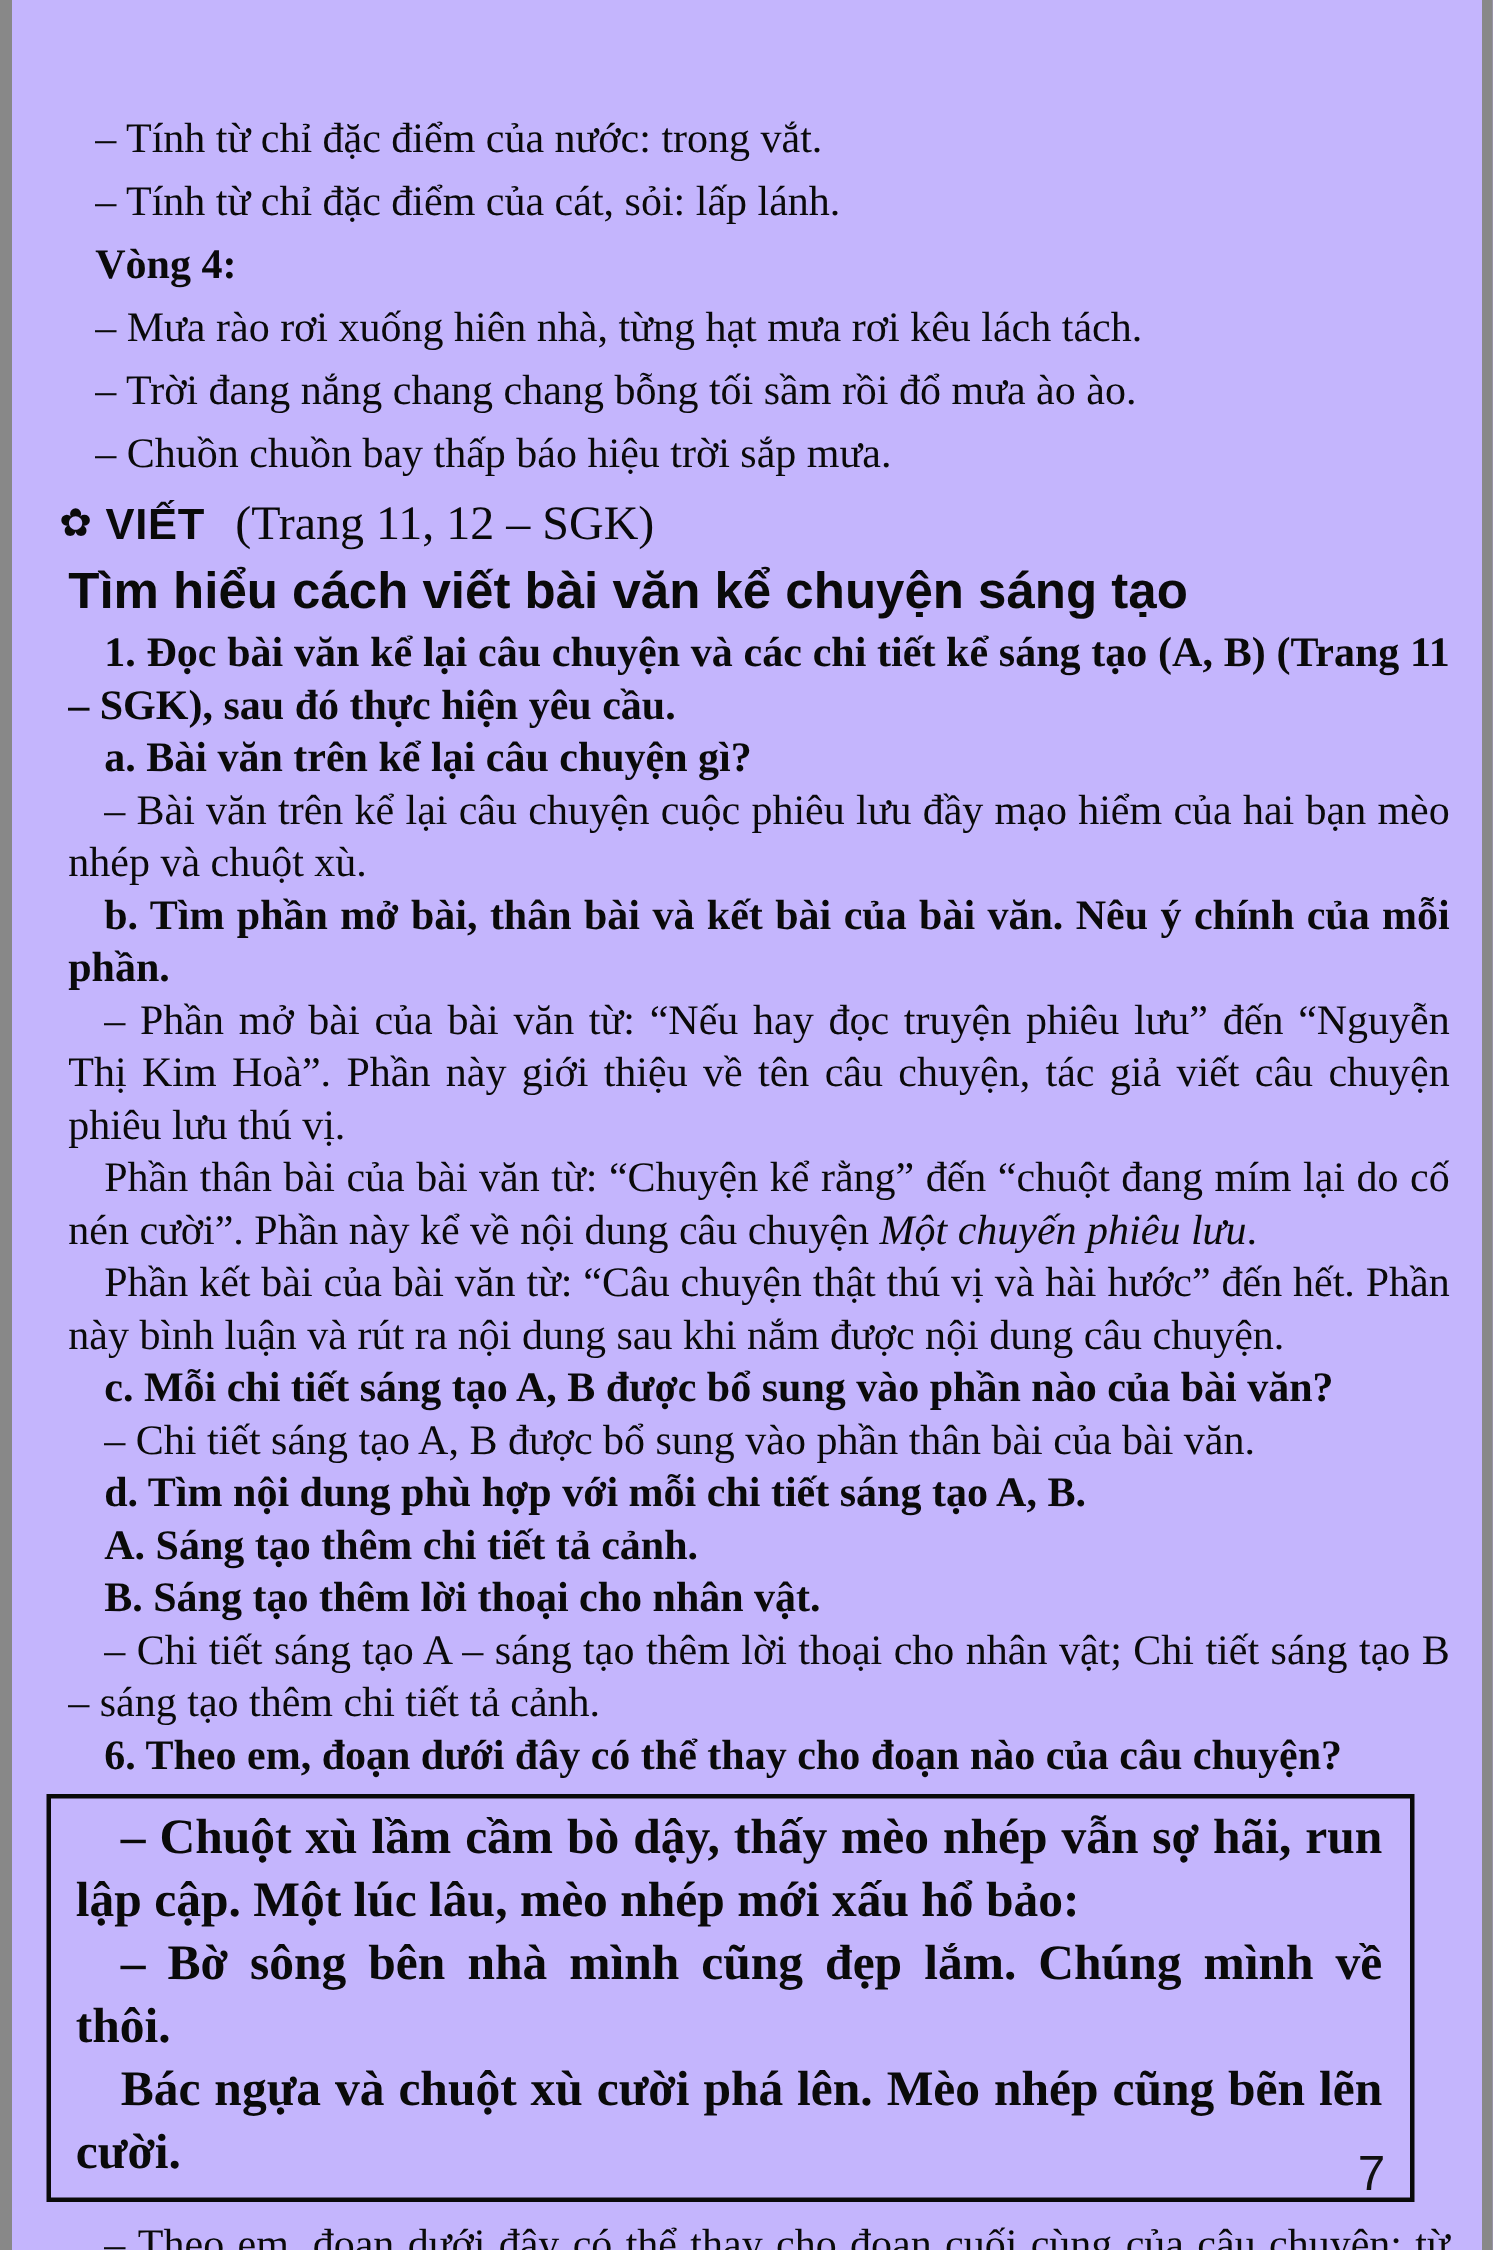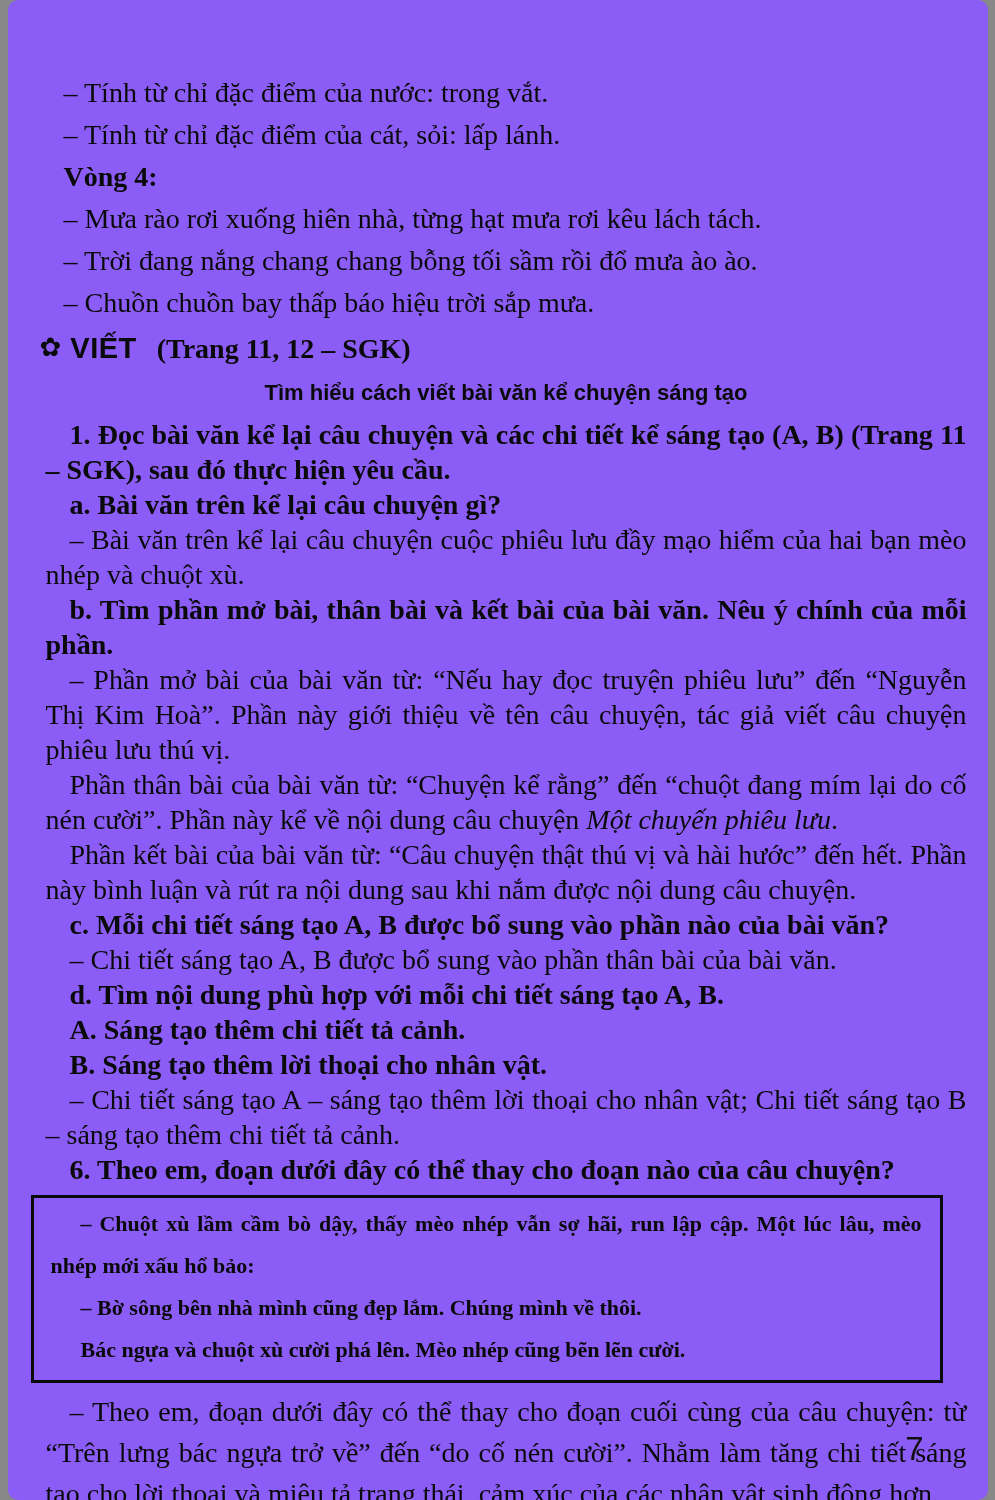--- a/index.html
+++ b/index.html
@@ -1,25 +1,24 @@
 <!DOCTYPE html>
 <html><head>
 <meta charset="utf-8">
 <style>
   html, body { margin: 0; padding: 0; background: #888; }
   .page {
     position: relative;
     width: 980px;
     height: 1500px;
     margin: 0 auto;
-    background: #8b5cf6;
+    background: #c4b5fd;
     color: #0a0a0a;
     font-family: "Liberation Serif", serif;
     overflow: hidden;
-    border-radius: 10px;
   }
   .content {
     position: absolute;
     top: 72px;
     left: 38px;
     width: 921px;
   }
   p {
     margin: 0;
     text-indent: 24px;
@@ -45,43 +44,42 @@
     top: -2px;
   }
   .viet-label {
     font-family: "Liberation Sans", sans-serif;
     font-weight: bold;
     font-size: 29px;
     margin-right: 20px;
     letter-spacing: 0.5px;
   }
   .pages-ref {
-    font-weight: bold;
-    font-size: 28px;
+    font-weight: normal;
+    font-size: 32px;
   }
   .lesson-title {
     font-family: "Liberation Sans", sans-serif;
     font-weight: bold;
-    font-size: 22px;
+    font-size: 34px;
     line-height: 42px;
-    text-align: center;
     margin: 0 0 3px 0;
     text-indent: 0;
   }
   .main-line {
     font-size: 28px;
     line-height: 35px;
   }
   .quote-box {
     border: 3px solid #0a0a0a;
     margin: 8px 24px 8px -15px;
     padding: 5px 18px 9px 17px;
   }
   .quote-box p {
-    font-size: 22px;
+    font-size: 33px;
     line-height: 42px;
     font-weight: bold;
     text-indent: 30px;
   }
   .closing-line {
     font-size: 28px;
     line-height: 41px;
   }
   .page-number {
     position: absolute;

